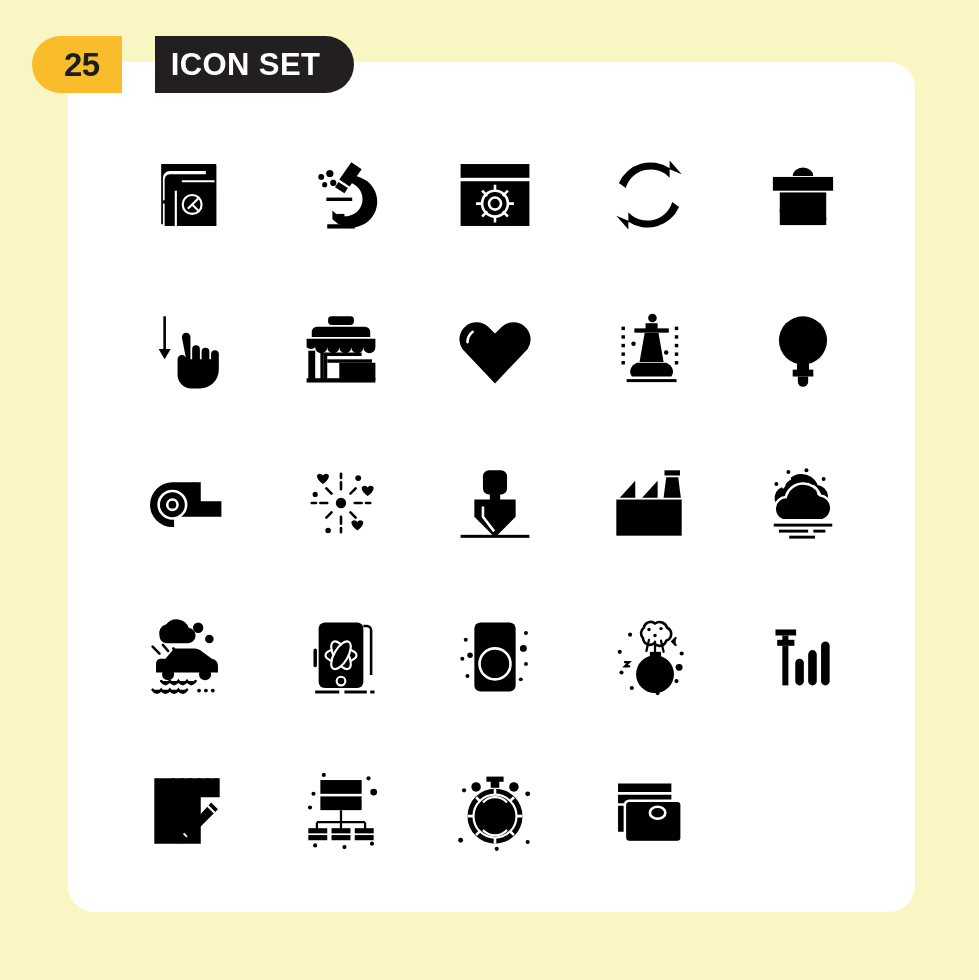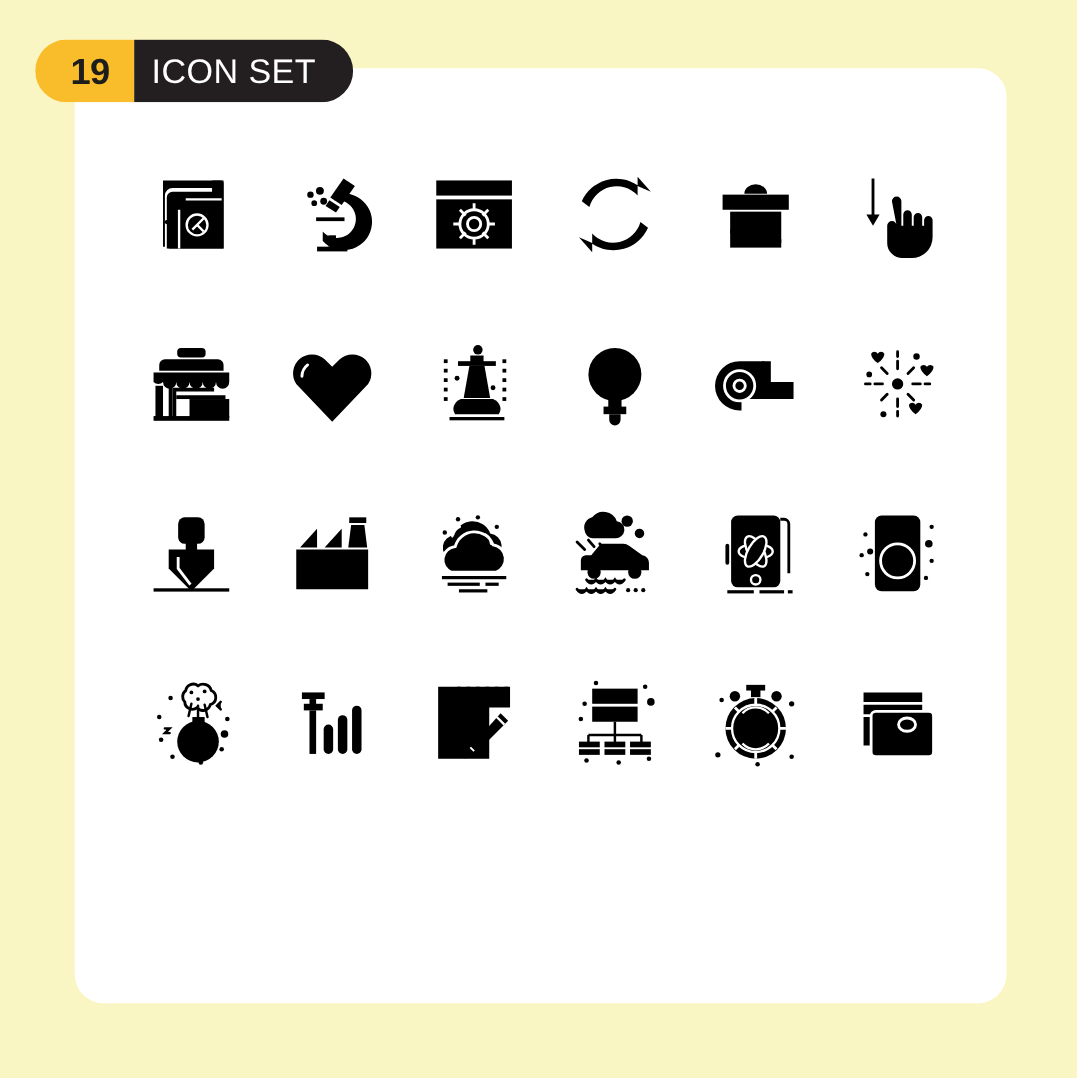--- a/index.html
+++ b/index.html
@@ -42,35 +42,36 @@
     letter-spacing: -0.5px;
     display: flex;
     align-items: center;
     justify-content: center;
     padding: 0 22px 0 32px;
   }
   #badge-title {
     background: #231f20;
     color: #ffffff;
     font-size: 31px;
-    font-weight: normal;
+    font-weight: bold;
     letter-spacing: 0.4px;
     display: flex;
     align-items: center;
     justify-content: center;
     padding: 0 34px 0 16px;
+    margin-left: 33px;
   }
 
   
   #grid {
     position: absolute;
     left: 110px; top: 118px;
     width: 770px; height: 770px;
     display: grid;
-    grid-template-columns: repeat(6, 1fr);
+    grid-template-columns: repeat(5, 1fr);
     grid-template-rows: repeat(5, 1fr);
     z-index: 3;
   }
   .cell {
     display: flex;
     align-items: center;
     justify-content: center;
   }
   .cell svg {
     width: 86px;
@@ -79,21 +80,21 @@
   }
   .cell svg * { fill: #000000; }
   .cell svg .ln { fill: none; stroke: #000000; }
 </style>
 </head>
 <body>
 
 <div id="card"></div>
 
 <div id="badge">
-  <div id="badge-count">19</div>
+  <div id="badge-count">25</div>
   <div id="badge-title">ICON SET</div>
 </div>
 
 <div id="grid">
 
   <div class="cell">
     <svg viewBox="0 0 100 100">
       <path d="M20 14 h62 v12 h-8 v-4 h-44 a8 8 0 0 0 -8 8 v54 h-2 z"></path>
       <path d="M84 14 v72 h-60 v-54 a6 6 0 0 1 6 -6 h42 v-12 z M36 28 a9 9 0 1 0 0.1 0 z" fill="#000"></path>
       <path d="M84 16 v70 h-58 v-52 a6 6 0 0 1 6 -6 h40 v-12 z" fill="#000"></path>

